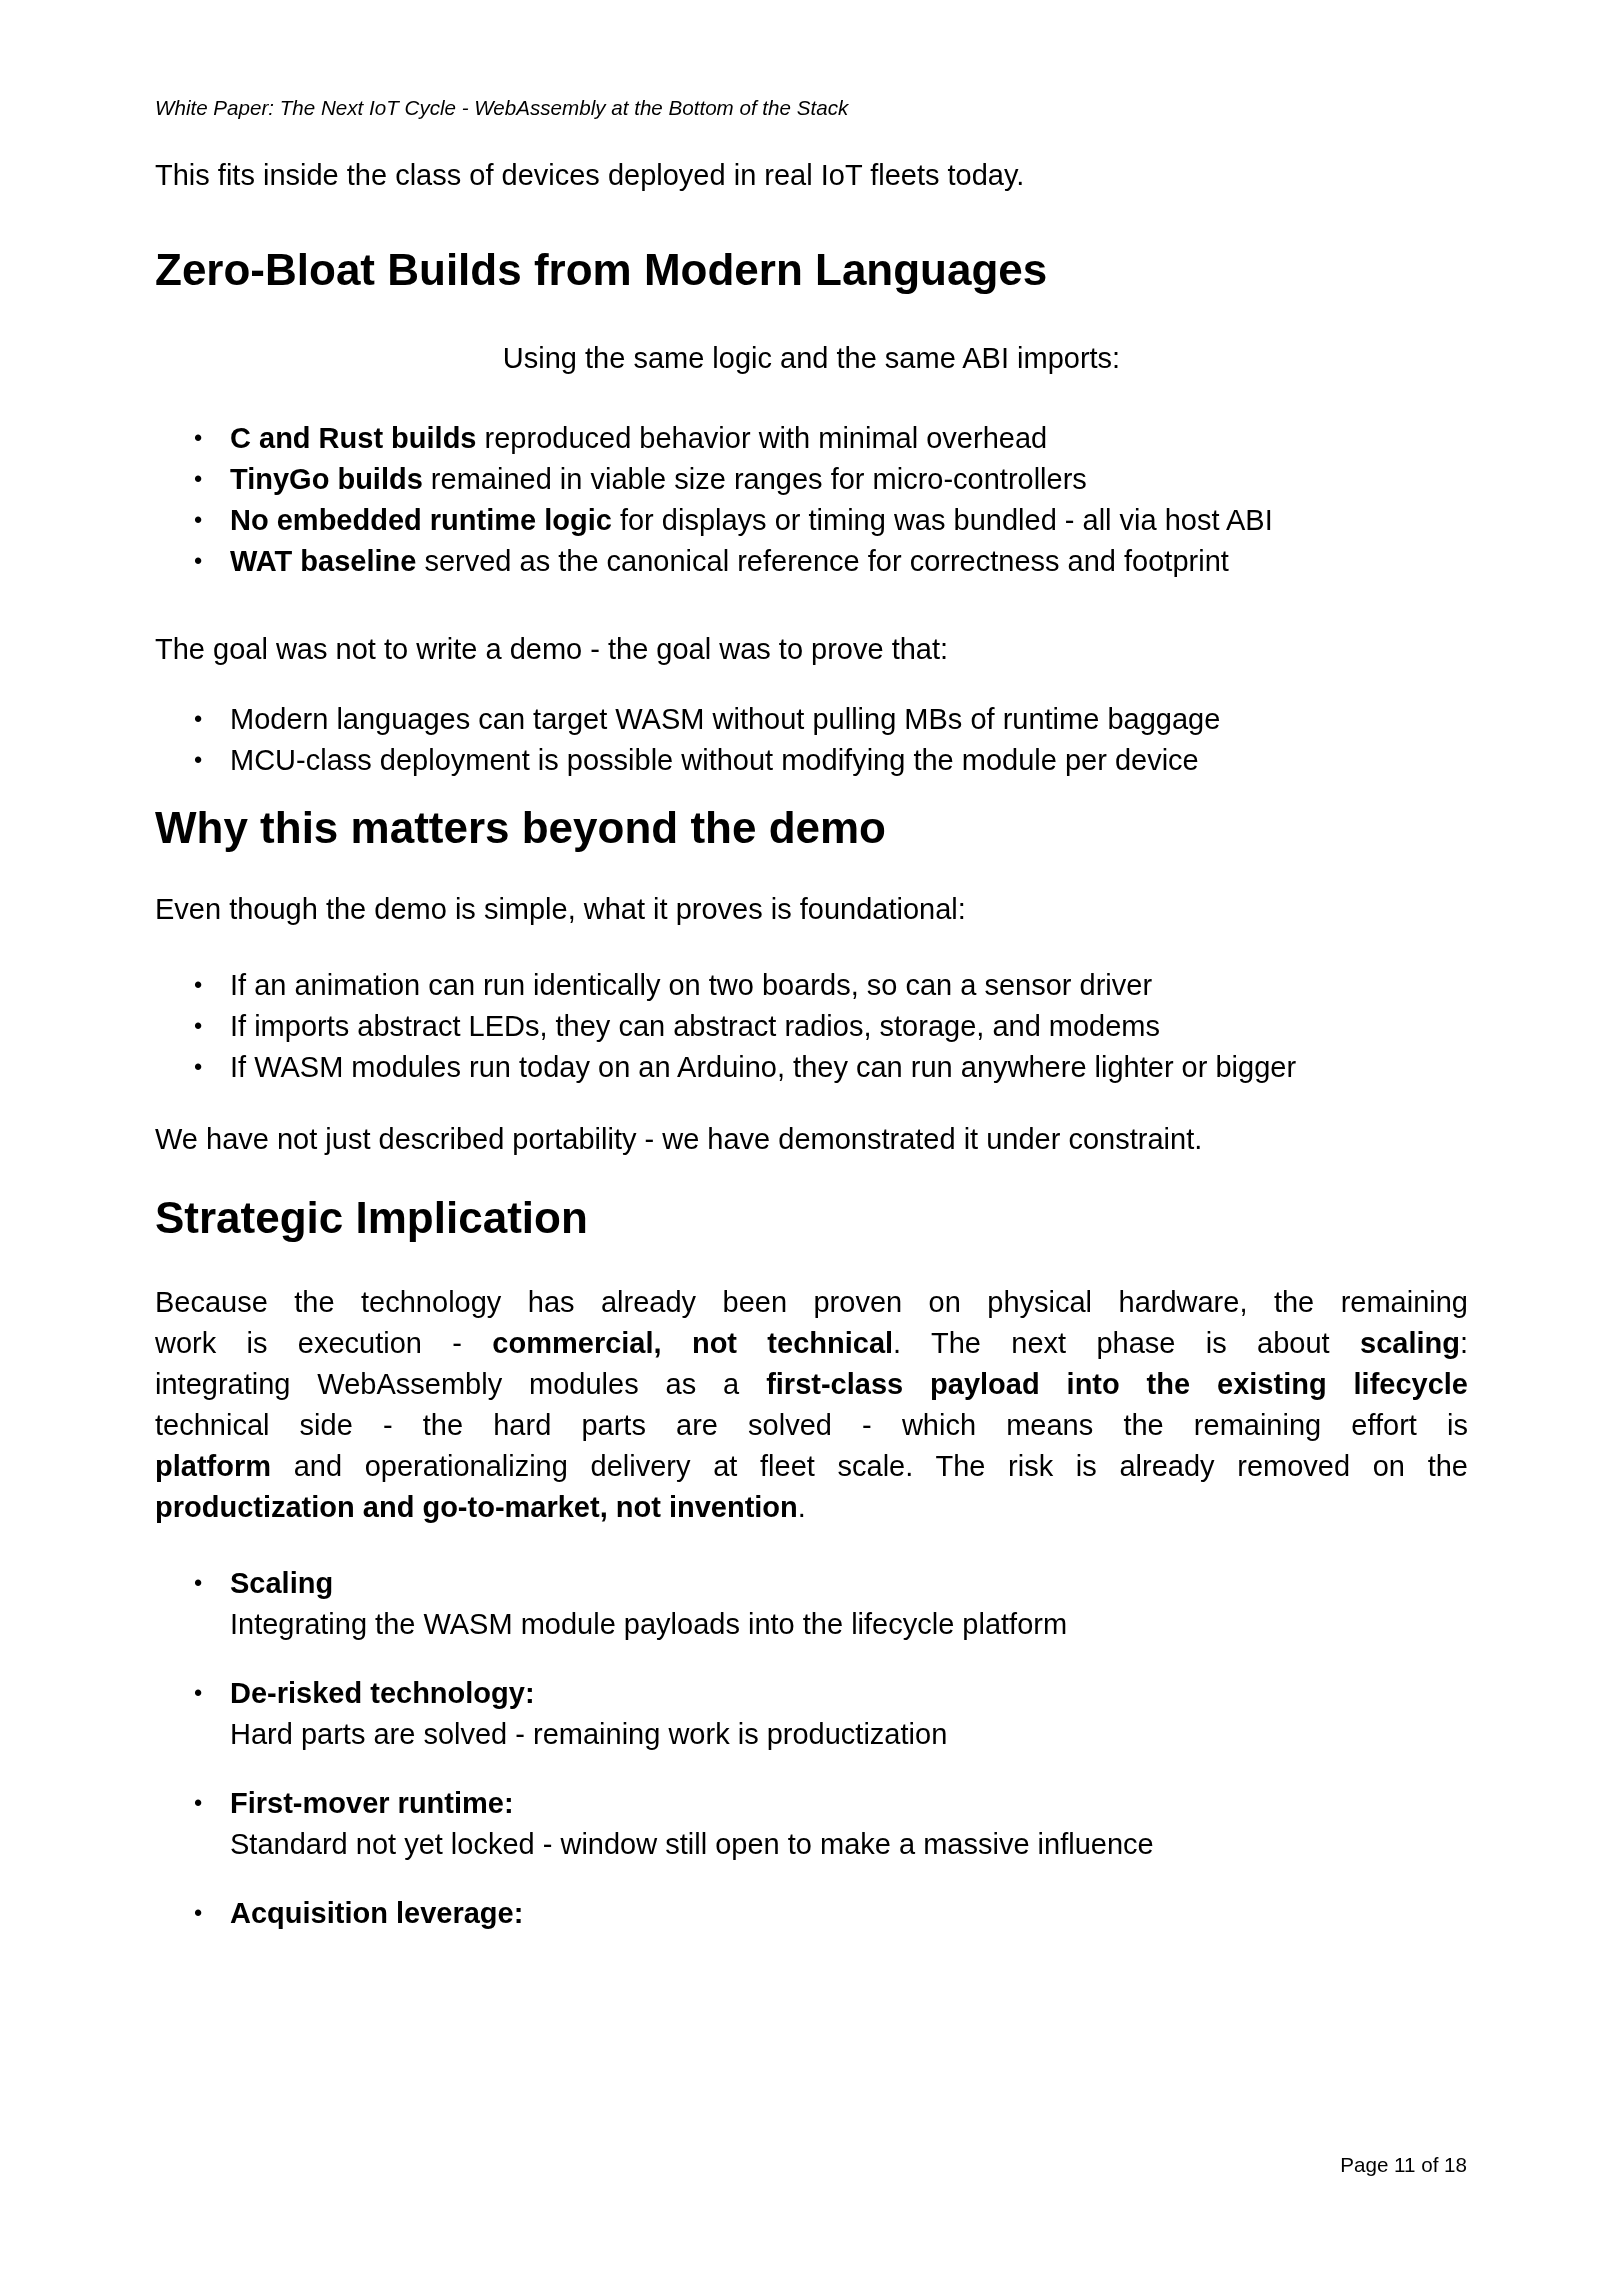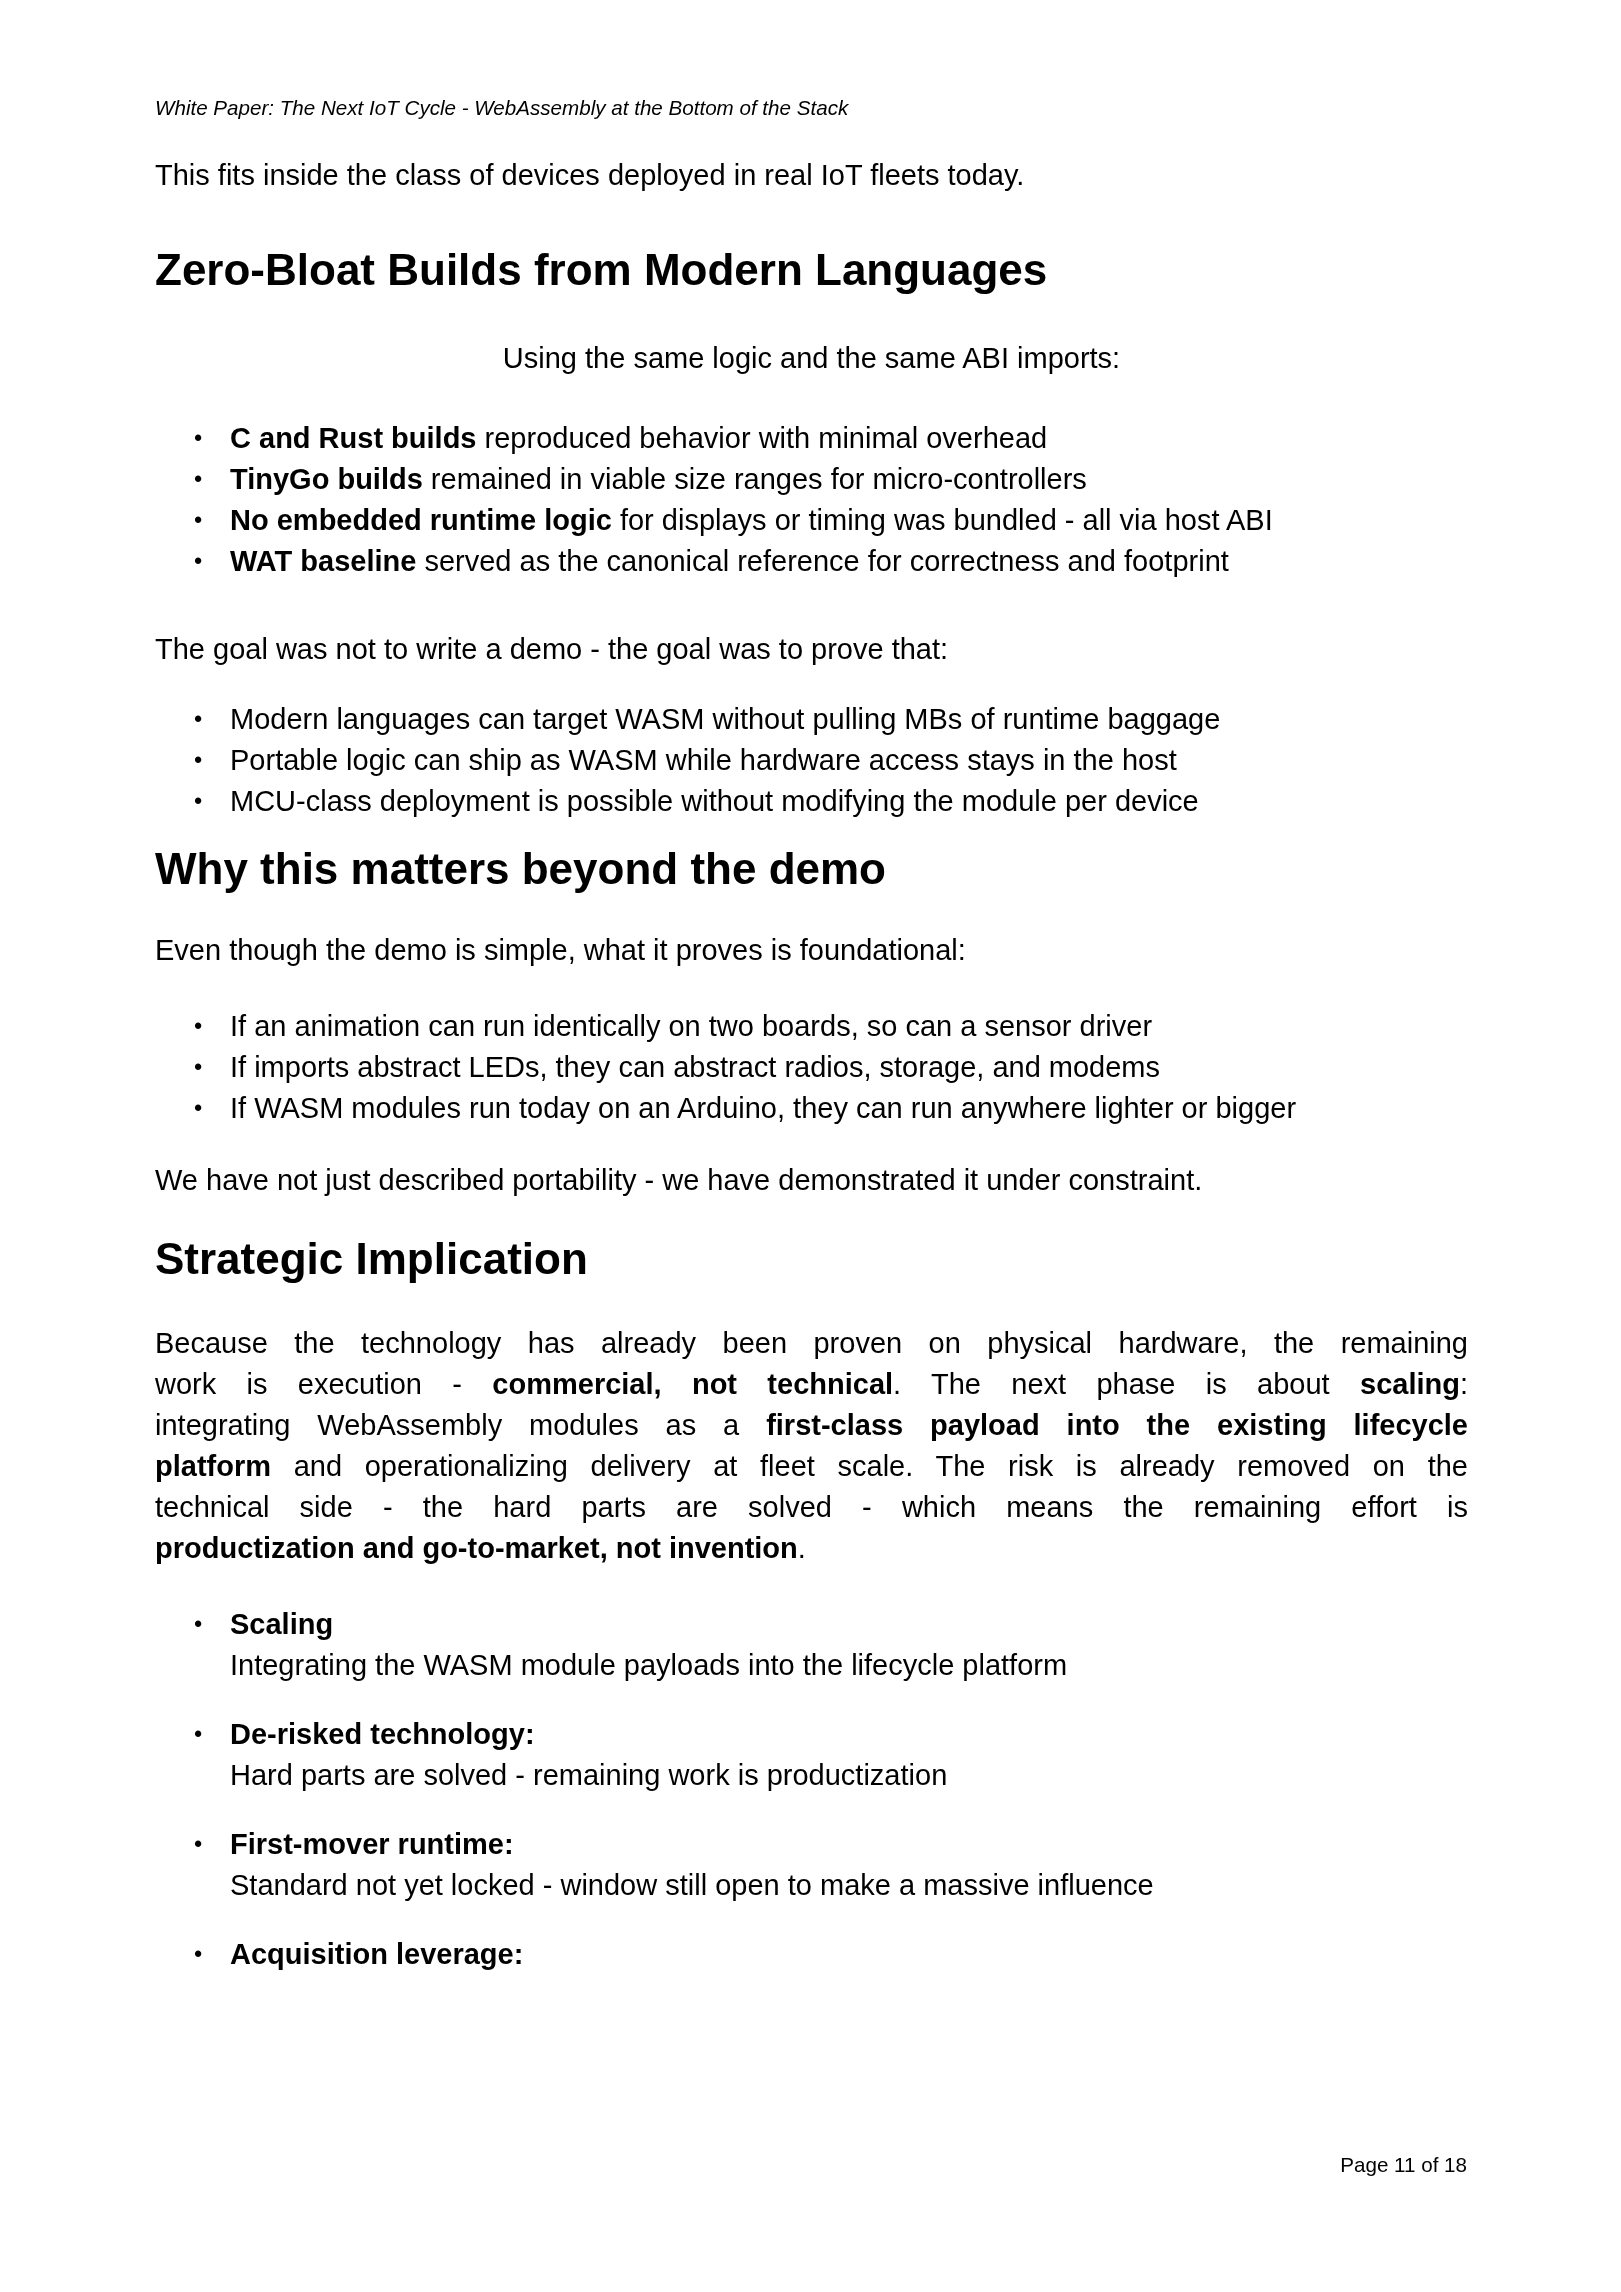--- a/index.html
+++ b/index.html
@@ -116,21 +116,20 @@
     <li><span class="b">C and Rust builds</span><span> reproduced behavior with minimal overhead</span></li>
     <li><span class="b">TinyGo builds</span><span> remained in viable size ranges for micro-controllers</span></li>
     <li><span class="b">No embedded runtime logic</span><span> for displays or timing was bundled - all via host ABI</span></li>
     <li><span class="b">WAT baseline</span><span> served as the canonical reference for correctness and footprint</span></li>
   </ul>
 
   <p class="body-p mt48">The goal was not to write a demo - the goal was to prove that:</p>
 
   <ul class="bullets mt30">
     <li>Modern languages can target WASM without pulling MBs of runtime baggage</li>
-    <li>Portable logic can ship as WASM while hardware access stays in the host</li>
     <li>MCU-class deployment is possible without modifying the module per device</li>
   </ul>
 
   <h1 class="doc-h1 mt20">Why this matters beyond the demo</h1>
 
   <p class="body-p mt36">Even though the demo is simple, what it proves is foundational:</p>
 
   <ul class="bullets mt36">
     <li>If an animation can run identically on two boards, so can a sensor driver</li>
     <li>If imports abstract LEDs, they can abstract radios, storage, and modems</li>
@@ -138,22 +137,22 @@
   </ul>
 
   <p class="body-p mt32">We have not just described portability - we have demonstrated it under constraint.</p>
 
   <h1 class="doc-h1 mt32">Strategic Implication</h1>
 
   <div class="jpara mt39">
     <div class="jline"><span>Because the technology has already been proven on physical hardware, the remaining</span></div>
     <div class="jline"><span>work is execution - </span><span class="b">commercial, not technical</span><span>. The next phase is about </span><span class="b">scaling</span><span>:</span></div>
     <div class="jline"><span>integrating WebAssembly modules as a </span><span class="b">first-class payload into the existing lifecycle</span></div>
+    <div class="jline"><span>technical side - the hard parts are solved - which means the remaining effort is</span></div>
     <div class="jline"><span class="b">platform</span><span> and operationalizing delivery at fleet scale. The risk is already removed on the</span></div>
-    <div class="jline"><span>technical side - the hard parts are solved - which means the remaining effort is</span></div>
     <div class="jline last"><span class="b">productization and go-to-market, not invention</span><span>.</span></div>
   </div>
 
   <ul class="feature-list mt36">
     <li>
       <div class="item-title">Scaling</div>
       <div class="item-desc">Integrating the WASM module payloads into the lifecycle platform</div>
     </li>
     <li>
       <div class="item-title">De-risked technology:</div>

